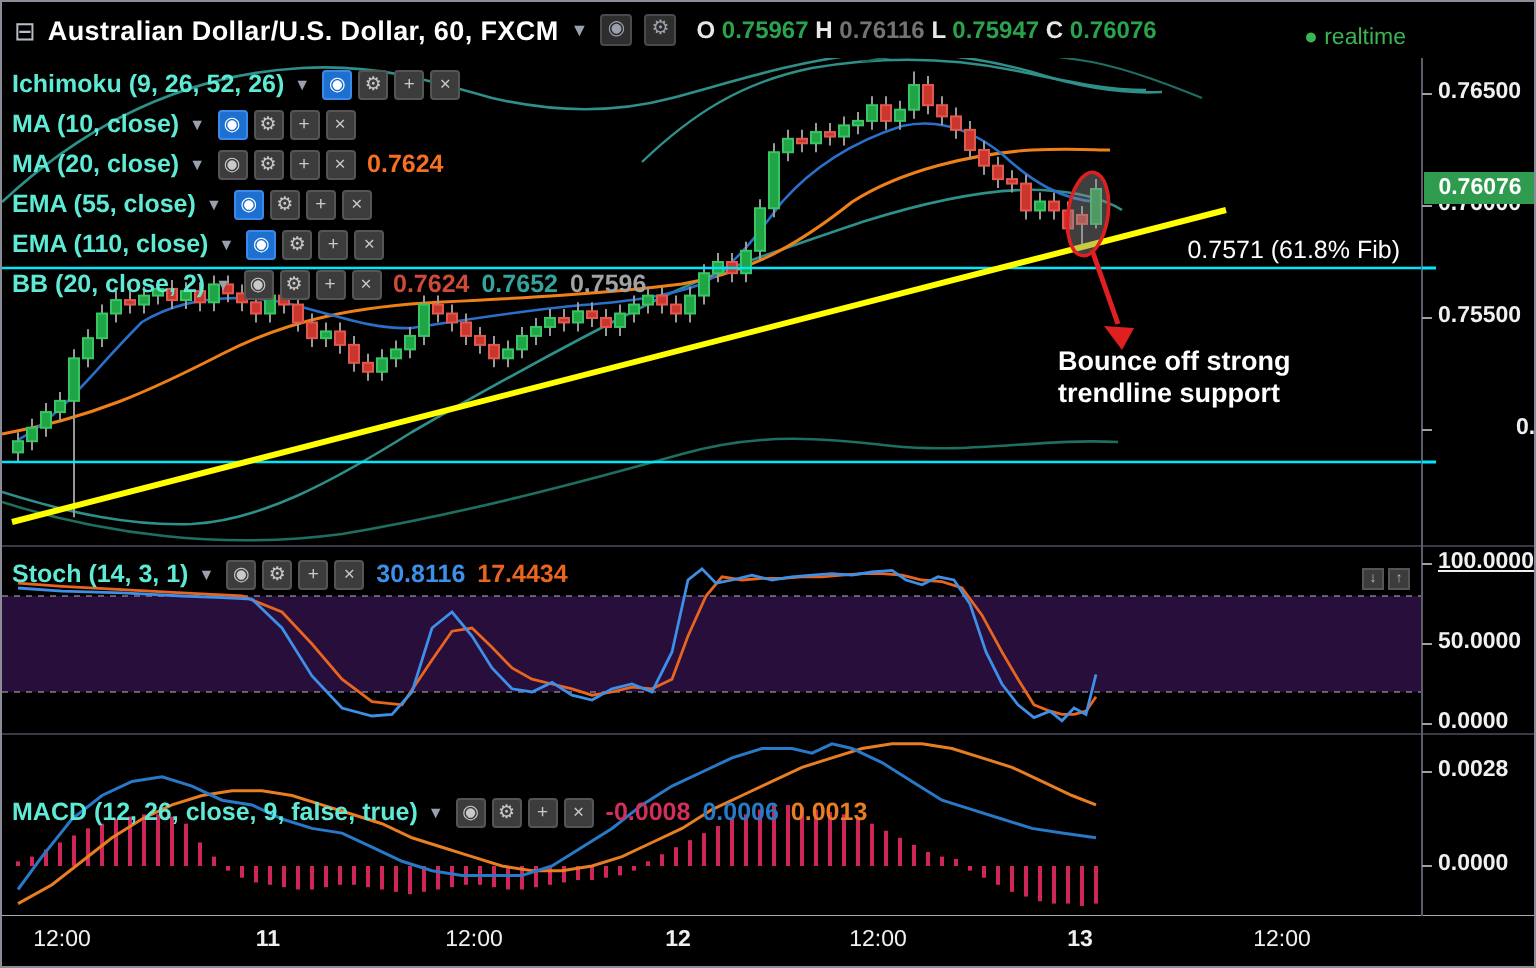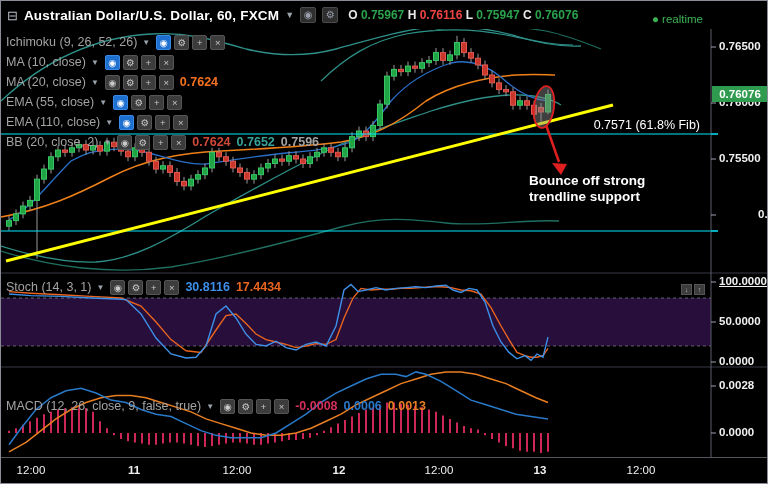--- a/index.html
+++ b/index.html
@@ -16,21 +16,21 @@
   .title { color:#fff; font-size:13.5px; font-weight:bold; letter-spacing:.2px; }
   .caret { color:#9aa0ac; font-size:9px; }
   .hbtn { width:16px; height:16px; background:#2e2e2e; border:1px solid #4a4a4a;
     border-radius:2px; color:#9aa0ac; font-size:10px; line-height:14px; text-align:center; cursor:pointer; }
   .ohlc { font-size:12px; font-weight:bold; color:#e8e8e8; margin-left:4px; white-space:nowrap; }
   .ohlc b { font-weight:bold; }
   .realtime { position:absolute; right:64px; top:12px; font-size:11.5px; z-index:30; }
   
   .legend { position:absolute; left:5px; z-index:25; }
   .lrow { display:flex; align-items:center; gap:3px; height:20px; white-space:nowrap; }
-  .lrow .lbl { color:#a3a3a3; font-size:12.5px; font-weight:normal; margin-right:2px; }
+  .lrow .lbl { color:#5eead4; font-size:12.5px; font-weight:bold; margin-right:2px; }
   .lrow .lcaret { color:#9aa0ac; font-size:8px; margin-right:3px; }
   .ibtn { width:15px; height:15px; border-radius:2px; background:#3c3c3c; border:1px solid #555;
     color:#c9c9c9; font-size:9.5px; line-height:13px; text-align:center; cursor:pointer; }
   .ibtn.active { background:#1d6fd0; border-color:#3b8ae8; color:#fff; }
   .lval { font-size:12.5px; font-weight:bold; margin-left:3px; }
   
   .price-axis { position:absolute; left:710px; top:28px; width:58px; height:429px; z-index:20; cursor:ns-resize; }
   .ax-label { position:absolute; left:8px; color:#f0f0f0; font-size:11.5px; font-weight:bold; z-index:1; }
   .badge { position:absolute; left:1px; width:56px; height:16px; color:#fff; font-size:11.5px;
     font-weight:bold; text-align:center; line-height:16px; z-index:3; }
@@ -55,21 +55,21 @@
   <div class="header">
     <span class="collapse">⊟</span>
     <span class="title">Australian Dollar/U.S. Dollar, 60, FXCM</span>
     <span class="caret">▼</span>
     <span class="hbtn">◉</span>
     <span class="hbtn">⚙</span>
     <span class="ohlc">
       <b>O</b>
       <span style="color: rgb(43, 162, 76);">0.75967</span>
       <b>H</b>
-      <span style="color: #ef4444;">0.76116</span>
+      <span style="color: #737373;">0.76116</span>
       <b>L</b>
       <span style="color: rgb(43, 162, 76);">0.75947</span>
       <b>C</b>
       <span style="color: rgb(43, 162, 76);">0.76076</span>
     </span>
   </div>
   <span class="realtime" style="color: rgb(60, 180, 84);">
     <span>●</span>
     <span>realtime</span>
   </span>

